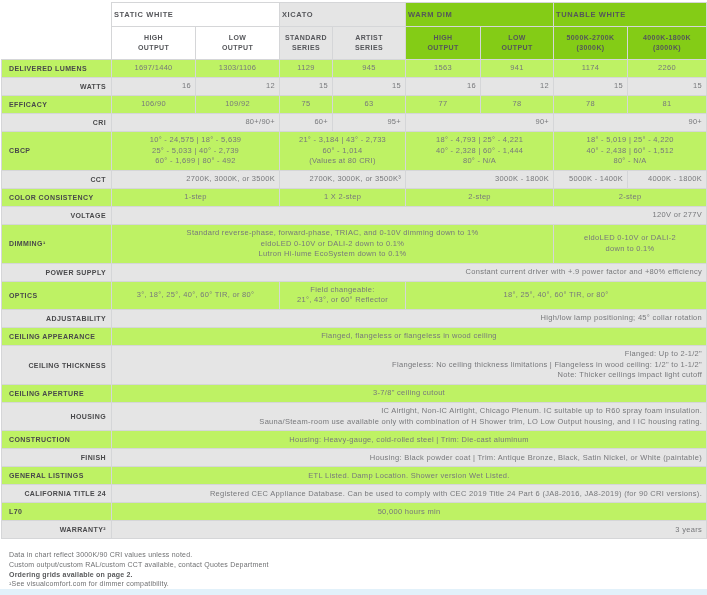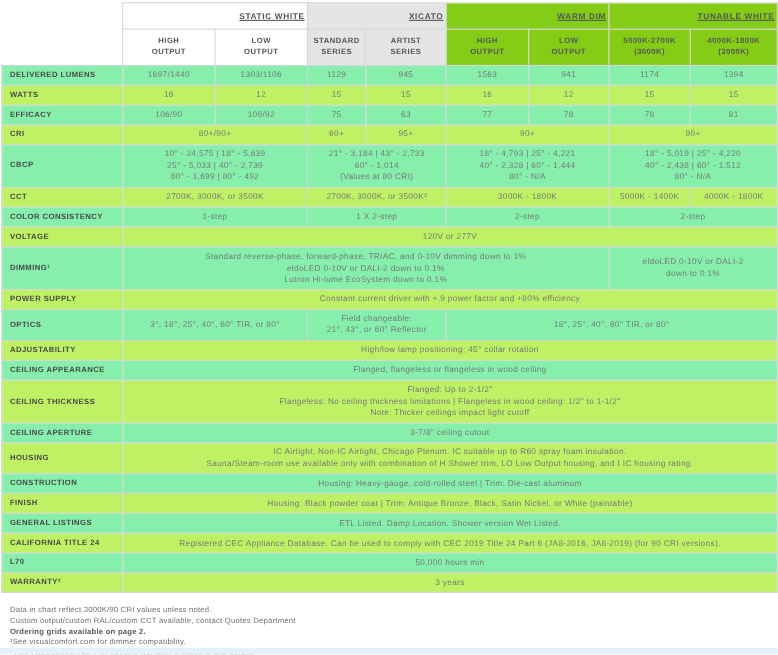--- a/index.html
+++ b/index.html
@@ -7,38 +7,38 @@
     font-family:"Liberation Sans", sans-serif; position:relative; overflow:hidden; }
 
   table.spec { border-collapse:collapse; table-layout:fixed; width:705px; margin:2px 0 0 1px; }
   .spec th, .spec td { border:1px solid #d5d6d8; vertical-align:middle; }
 
   
   th.corner { border:none; background:#ffffff; }
 
   
   th.sec { font-size:7.5px; font-weight:bold; color:#55565a; letter-spacing:.6px;
-    text-align:right; height:24px; padding:2px;text-decoration:underline; }
+    text-align:left; height:24px; padding:2px; }
   
   th.sub { font-size:7px; font-weight:bold; color:#55565a; letter-spacing:.4px;
     text-align:center; height:33px; padding:2px 1px; white-space:pre-line; line-height:1.5; }
 
   .green  { background:#e5e5e5; border-color:#ffffff #ffffff #d5d6d8 #ffffff; }
   .orange { background:#84cc16; border-color:#ffffff #ffffff #d5d6d8 #ffffff; }
   .blue   { background:#84cc16; border-color:#ffffff #ffffff #d5d6d8 #ffffff; }
 
   
   td.lbl { font-size:7px; font-weight:bold; color:#49494b; letter-spacing:.4px;
     text-align:left; padding:3px 5px 3px 7px; line-height:1.3; }
   
   td.c { font-size:7.5px; color:#77787b; letter-spacing:.3px; text-align:center;
     padding:3px 4px; line-height:1.42; white-space:pre-line; }
   tr.single { height:18px; }
-  tr.g td { background:#86efac; }
-  tr.w td { background:#bef264; }
+  tr.g td { background:#bef264; }
+  tr.w td { background:#e5e5e5;text-align:right; }
 
   
   .notes { margin:11px 0 0 9px; }
   .note { font-size:7px; color:#6f7072; line-height:1.38; letter-spacing:.2px; }
   .note.bold { font-weight:bold; color:#58595b; }
 
   .bottom-bar { position:absolute; left:0; right:0; bottom:0; height:6px; background:#e2f1fa; }
 </style>
 </head>
 <body>
@@ -85,21 +85,21 @@
 
   <tr class="g single">
     <td class="lbl">DELIVERED LUMENS</td>
     <td class="c">1697/1440</td>
     <td class="c">1303/1106</td>
     <td class="c">1129</td>
     <td class="c">945</td>
     <td class="c">1563</td>
     <td class="c">941</td>
     <td class="c">1174</td>
-    <td class="c">1394</td>
+    <td class="c">2260</td>
   </tr>
   <tr class="w single">
     <td class="lbl">WATTS</td>
     <td class="c">16</td>
     <td class="c">12</td>
     <td class="c">15</td>
     <td class="c">15</td>
     <td class="c">16</td>
     <td class="c">12</td>
     <td class="c">15</td>

